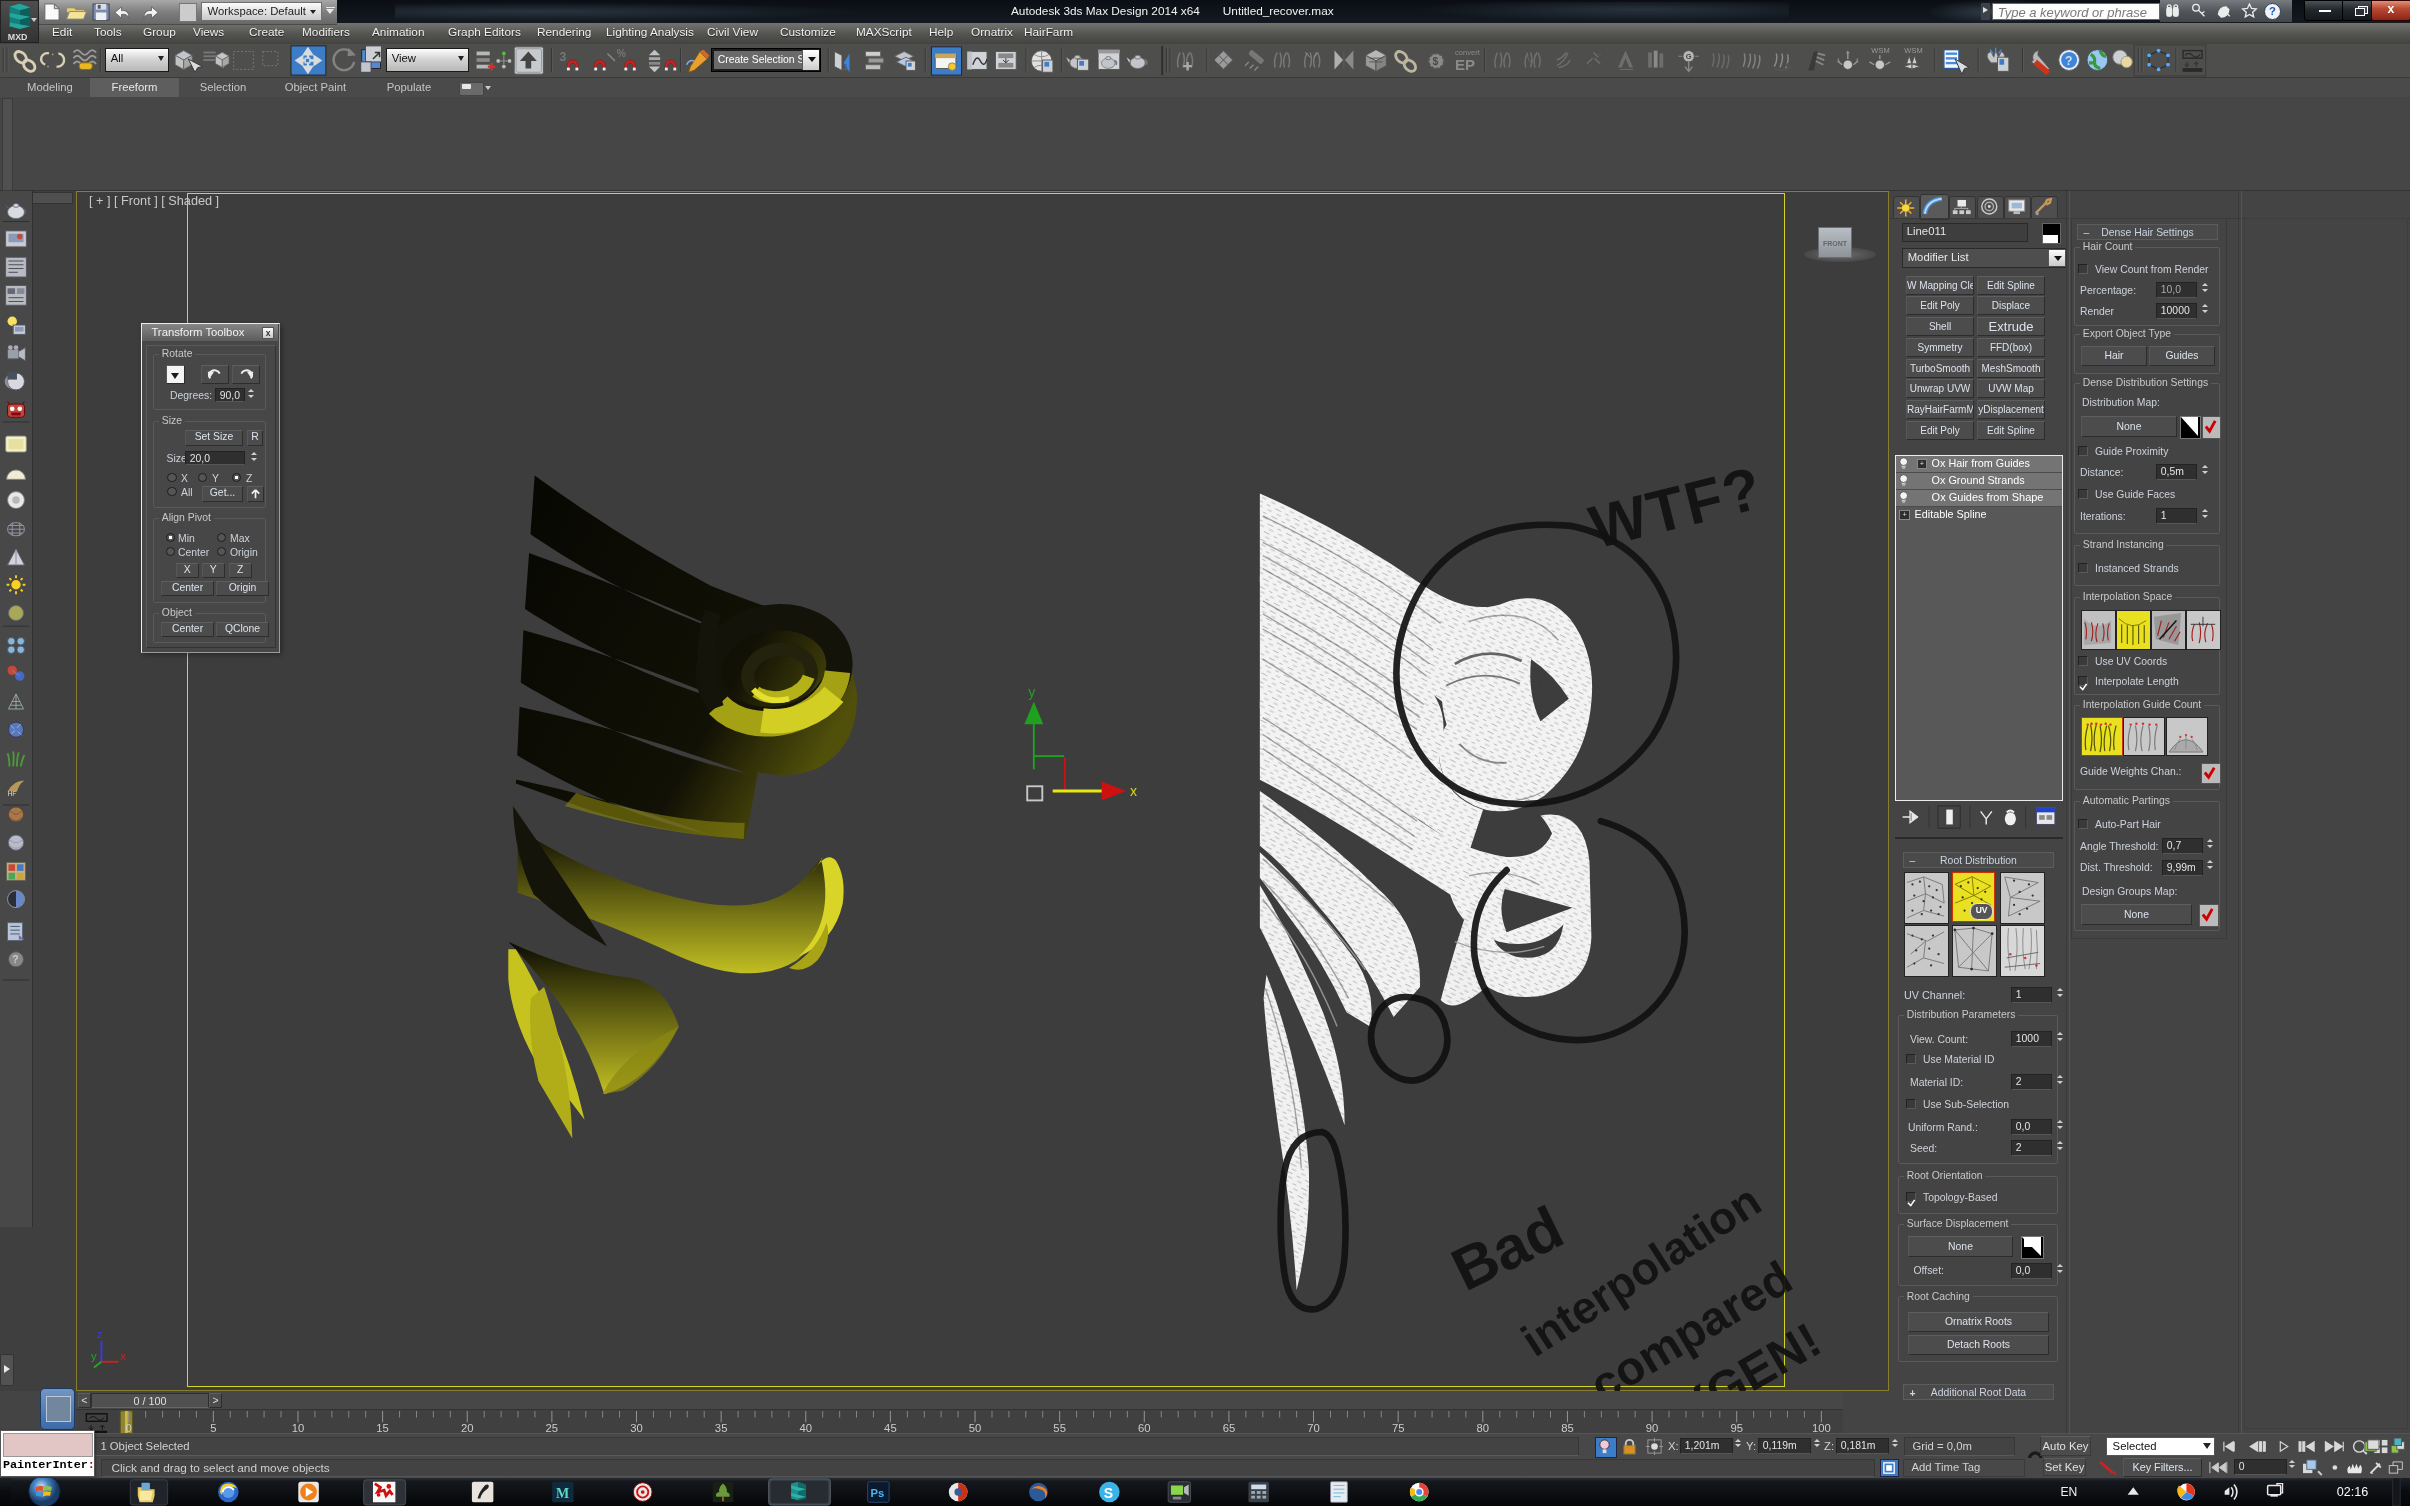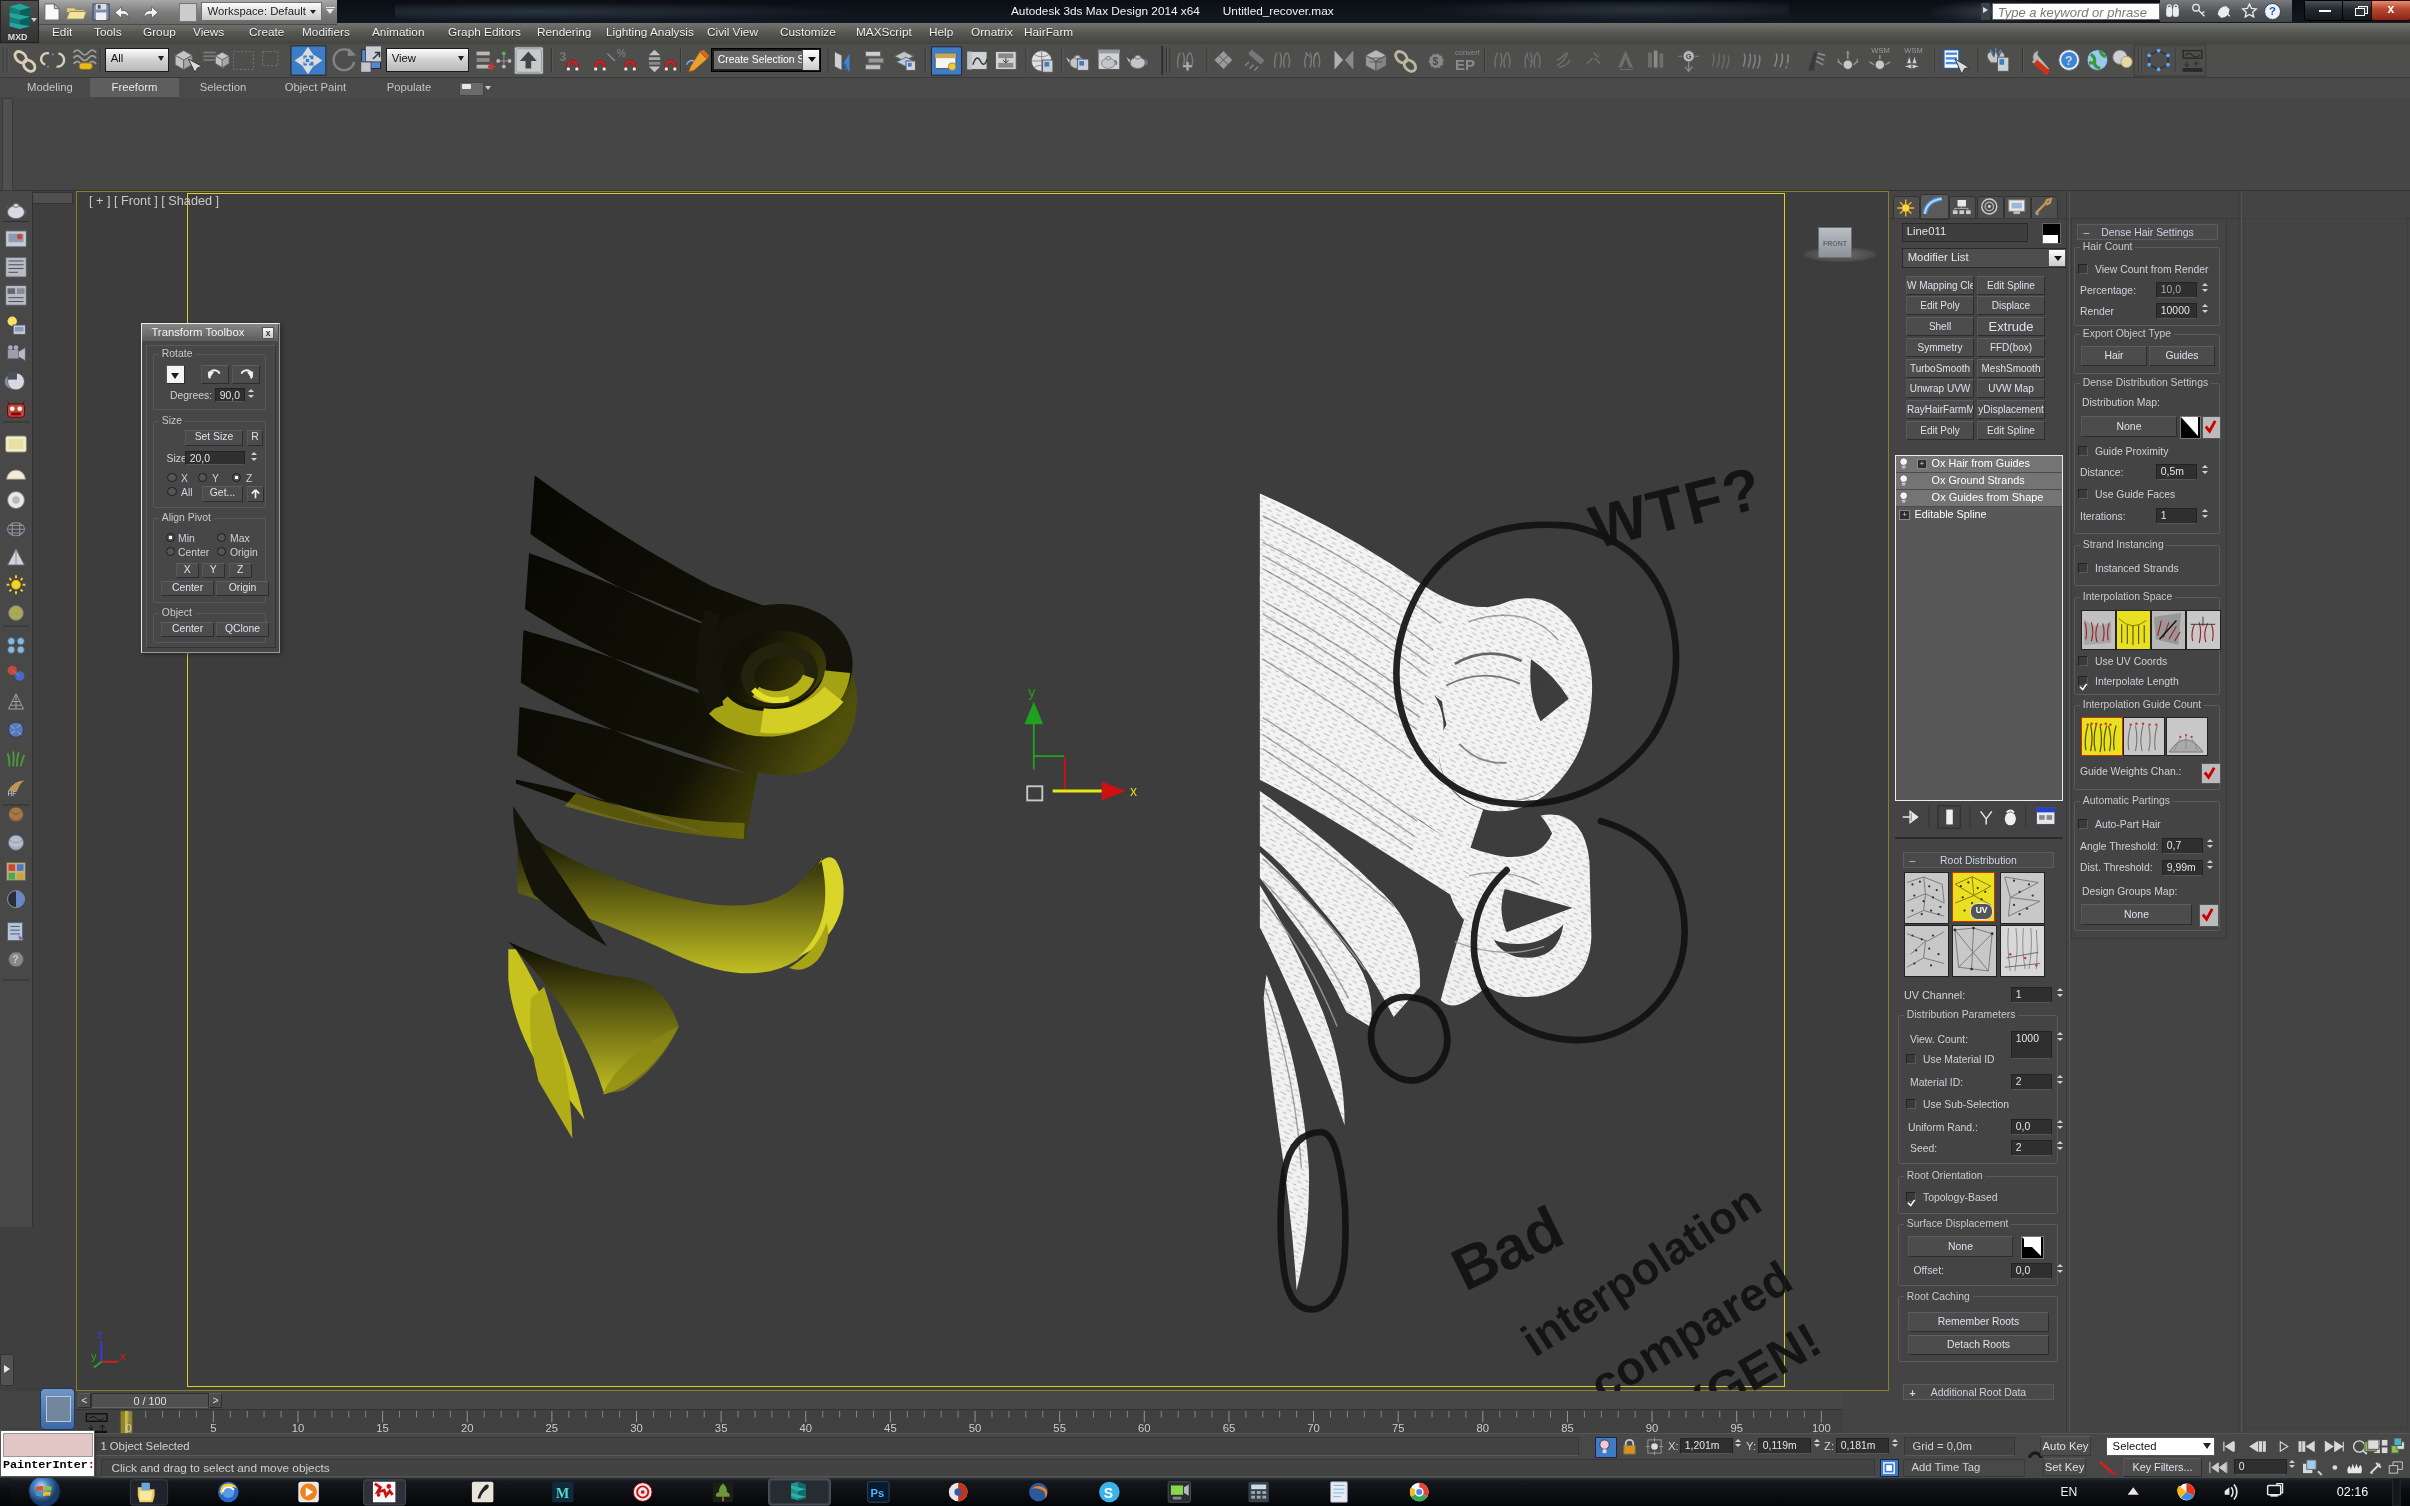--- a/index.html
+++ b/index.html
@@ -946,21 +946,21 @@
         </g>
       </svg></div>
 
  <div class="lbl" style="left:15px;top:798px;font-size:10.8px;">UV Channel:</div>
  <div class="fld" style="left:122px;top:796px;width:41px;height:16px;">1</div>
  <div class="spin" style="left:167px;top:797px;height:14px;"></div>
 
  <div class="grp" style="left:9.4px;top:824px;width:160px;height:149px;"></div>
  <div class="glabel" style="left:15px;top:819px;">Distribution Parameters</div>
  <div class="lbl" style="left:21px;top:843px;">View. Count:</div>
- <div class="fld" style="left:122px;top:840px;width:41px;height:28px;">1000</div>
+ <div class="fld" style="left:122px;top:840px;width:41px;height:16px;">1000</div>
     <div class="spin" style="left:167px;top:841px;height:14px;"></div>
  <div class="chk" style="left:17px;top:863px;"></div>
     <div class="lbl" style="left:34px;top:863px;">Use Material ID</div>
  <div class="lbl" style="left:21px;top:886px;">Material ID:</div>
  <div class="fld" style="left:122px;top:883px;width:41px;height:16px;">2</div>
     <div class="spin" style="left:167px;top:884px;height:14px;"></div>
  <div class="chk" style="left:17px;top:908px;"></div>
     <div class="lbl" style="left:34px;top:908px;">Use Sub-Selection</div>
  <div class="lbl" style="left:19px;top:931px;">Uniform Rand.:</div>
  <div class="fld" style="left:122px;top:928px;width:41px;height:16px;">0,0</div>
@@ -982,21 +982,21 @@
  <div class="a" style="left:132px;top:1045px;width:21px;height:21px;background:#000;border:0.9px solid #777;">
       <div style="position:absolute;left:0;top:0;border-left:19px solid transparent;border-top:19px solid #fff;"></div>
       <div style="position:absolute;left:1.9px;top:1.9px;width:8.5px;height:8.5px;background:#fff;"></div>
     </div>
  <div class="lbl" style="left:24.5px;top:1074px;">Offset:</div>
  <div class="fld" style="left:122px;top:1072px;width:41px;height:16px;">0,0</div>
     <div class="spin" style="left:167px;top:1073px;height:14px;"></div>
 
  <div class="grp" style="left:9.4px;top:1105px;width:160px;height:66px;"></div>
  <div class="glabel" style="left:15px;top:1101px;">Root Caching</div>
- <div class="btn" style="left:19px;top:1121px;width:141px;height:20px;line-height:18px;">Remember Roots</div>
+ <div class="btn" style="left:19px;top:1121px;width:141px;height:20px;line-height:18px;">Ornatrix Roots</div>
  <div class="btn" style="left:19px;top:1144px;width:141px;height:20px;line-height:18px;">Detach Roots</div>
 
  <div class="roll" style="left:14px;top:1193px;width:151px;height:16px;line-height:15px;">Additional Root Data<span style="position:absolute;left:5.6px;top:0.9px;font-size:10.4px;font-weight:bold;">+</span></div>
 
  <div class="a" style="left:177px;top:0;width:0.9px;height:1242px;background:#3a3a3a;"></div>
  <div class="a" style="left:180px;top:0;width:0.9px;height:1242px;background:#555;"></div>
  <div class="a" style="left:182px;top:27px;width:154px;height:719px;border:0.9px solid #3a3a3a;"></div>
  <div class="roll" style="left:188px;top:33px;width:141px;height:16px;line-height:15px;">Dense Hair Settings<span style="position:absolute;left:5.6px;top:0px;">–</span></div>
  <div class="grp" style="left:185px;top:56px;width:146px;height:79px;"></div>
  <div class="glabel" style="left:191px;top:51px;">Hair Count</div>

